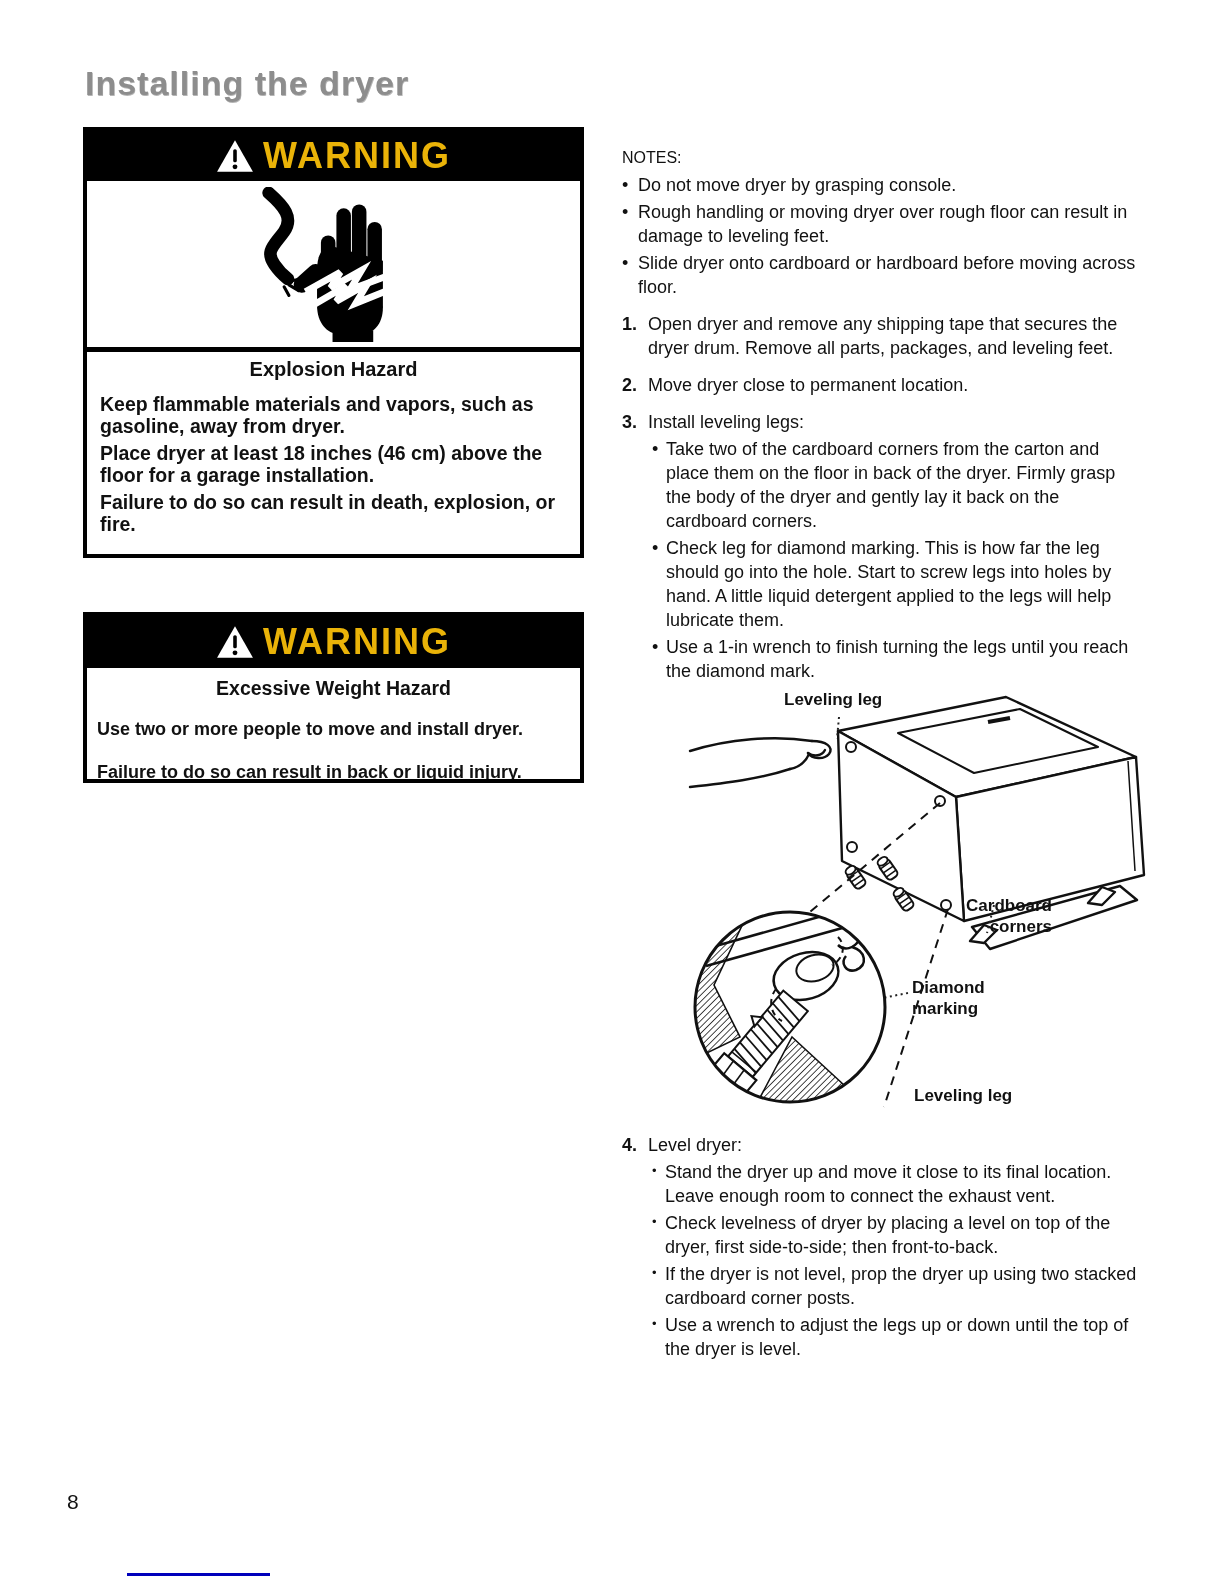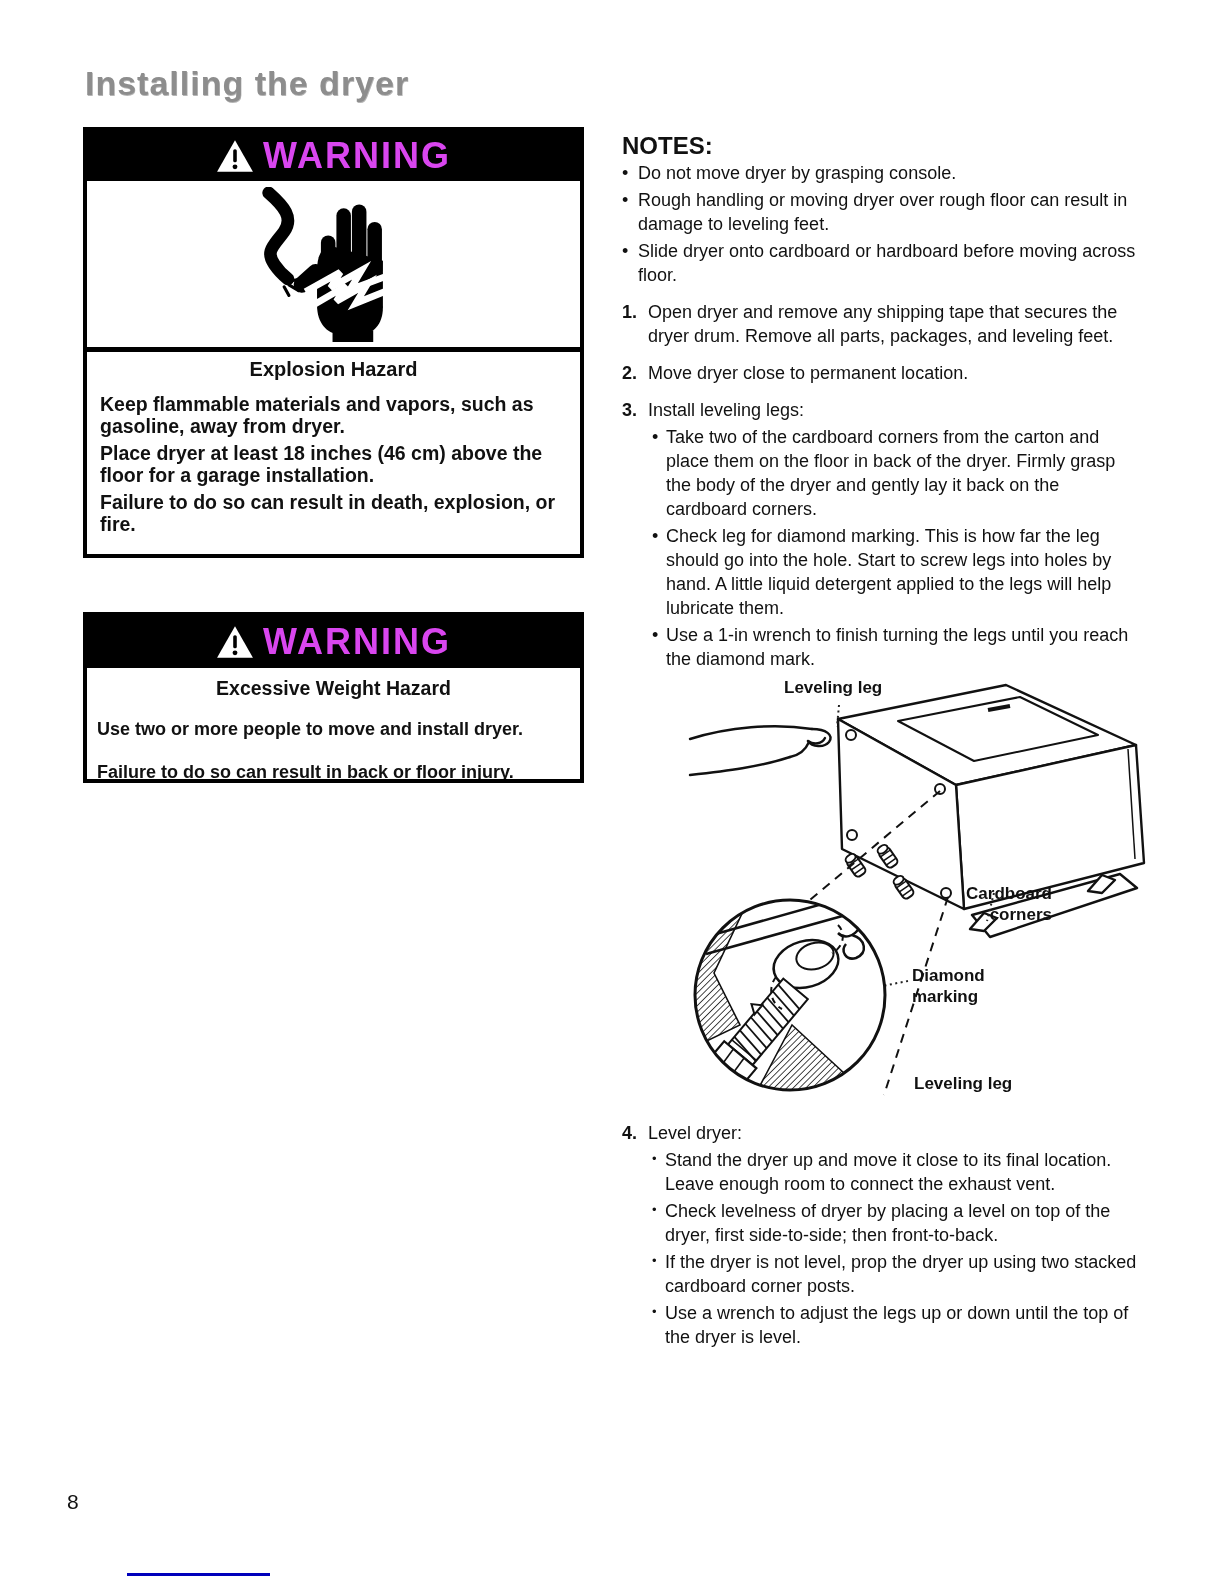--- a/index.html
+++ b/index.html
@@ -14,40 +14,40 @@
   #page-title{
     left:85px;top:64px;font-size:34px;font-weight:bold;color:#8d8d8d;
     letter-spacing:1px;text-shadow:0.6px 0.6px 0 #b5b5b5;
   }
 
   
   .warnbox{border:4px solid #000;background:#fff;box-sizing:border-box;overflow:hidden;}
   #warnbox1{left:83px;top:127px;width:501px;height:431px;}
   #warnbox2{left:83px;top:612px;width:501px;height:171px;}
   .warnhead{
-    background:#000;color:#d946ef;display:flex;align-items:center;justify-content:center;gap:9px;
+    background:#000;color:#eab308;display:flex;align-items:center;justify-content:center;gap:9px;
   }
   #warnbox1 .warnhead{height:50px;}
   #warnbox2 .warnhead{height:52px;}
   .warnhead .wtxt{font-size:36px;font-weight:bold;letter-spacing:2px;line-height:1;}
   .tri-icon{display:block;}
   .iconarea{
     height:171px;border-bottom:5px solid #000;display:flex;align-items:center;justify-content:center;
     box-sizing:border-box;
   }
   .warntext{padding:3px 13px 0 13px;}
   .hz-title{font-size:20px;font-weight:bold;text-align:center;margin:3px 0 12px 0;}
   .hz-p{font-size:19.5px;font-weight:bold;line-height:22px;margin:0 0 5px 0;}
   #warnbox2 .warntext{padding:4px 10px 0 10px;}
   #warnbox2 .hz-title{margin:5px 0 15px 0;font-size:19.5px;}
   #warnbox2 .hz-p{font-size:18px;line-height:27px;margin:16px 0 2px 0;}
 
   
   #rightcol{left:622px;top:130px;width:515px;font-size:18px;line-height:24px;}
-  .notes-h{font-size:24px;font-weight:bold;margin:4px 0 3px 0;}
+  .notes-h{font-size:16px;font-weight:normal;margin:16px 0 3px 0;}
   .nitem{display:flex;margin:0 0 3px 0;}
   .nb{flex:none;width:16px;}
   .nb::before{content:"\2022";}
   .ntext{flex:1;}
   .step{display:flex;margin-top:13px;}
   .snum{flex:none;width:26px;font-weight:bold;}
   .stext{flex:1;}
   .sub{display:flex;margin:3px 0 0 26px;}
   .sb{flex:none;width:14px;}
   .sb::before{content:"\2022";}
@@ -116,21 +116,21 @@
     <svg class="tri-icon" width="38" height="34" viewBox="0 0 36 32">
       <path d="M18 1 L35 31 L1 31 Z" fill="#ffffff"></path>
       <rect x="16.3" y="9.5" width="3.4" height="12.5" rx="1.6" fill="#000000"></rect>
       <circle cx="18" cy="26.3" r="2.3" fill="#000000"></circle>
     </svg>
     <span class="wtxt">WARNING</span>
   </div>
   <div class="warntext">
     <div class="hz-title">Excessive Weight Hazard</div>
     <p class="hz-p">Use two or more people to move and install dryer.</p>
-    <p class="hz-p">Failure to do so can result in back or floor injury.</p>
+    <p class="hz-p">Failure to do so can result in back or liquid injury.</p>
   </div>
 </div>
 
 <div id="rightcol" class="abs">
   <div class="notes-h">NOTES:</div>
 
   <div class="nitem">
     <span class="nb"></span>
     <span class="ntext">Do not move dryer by grasping console.</span>
   </div>

